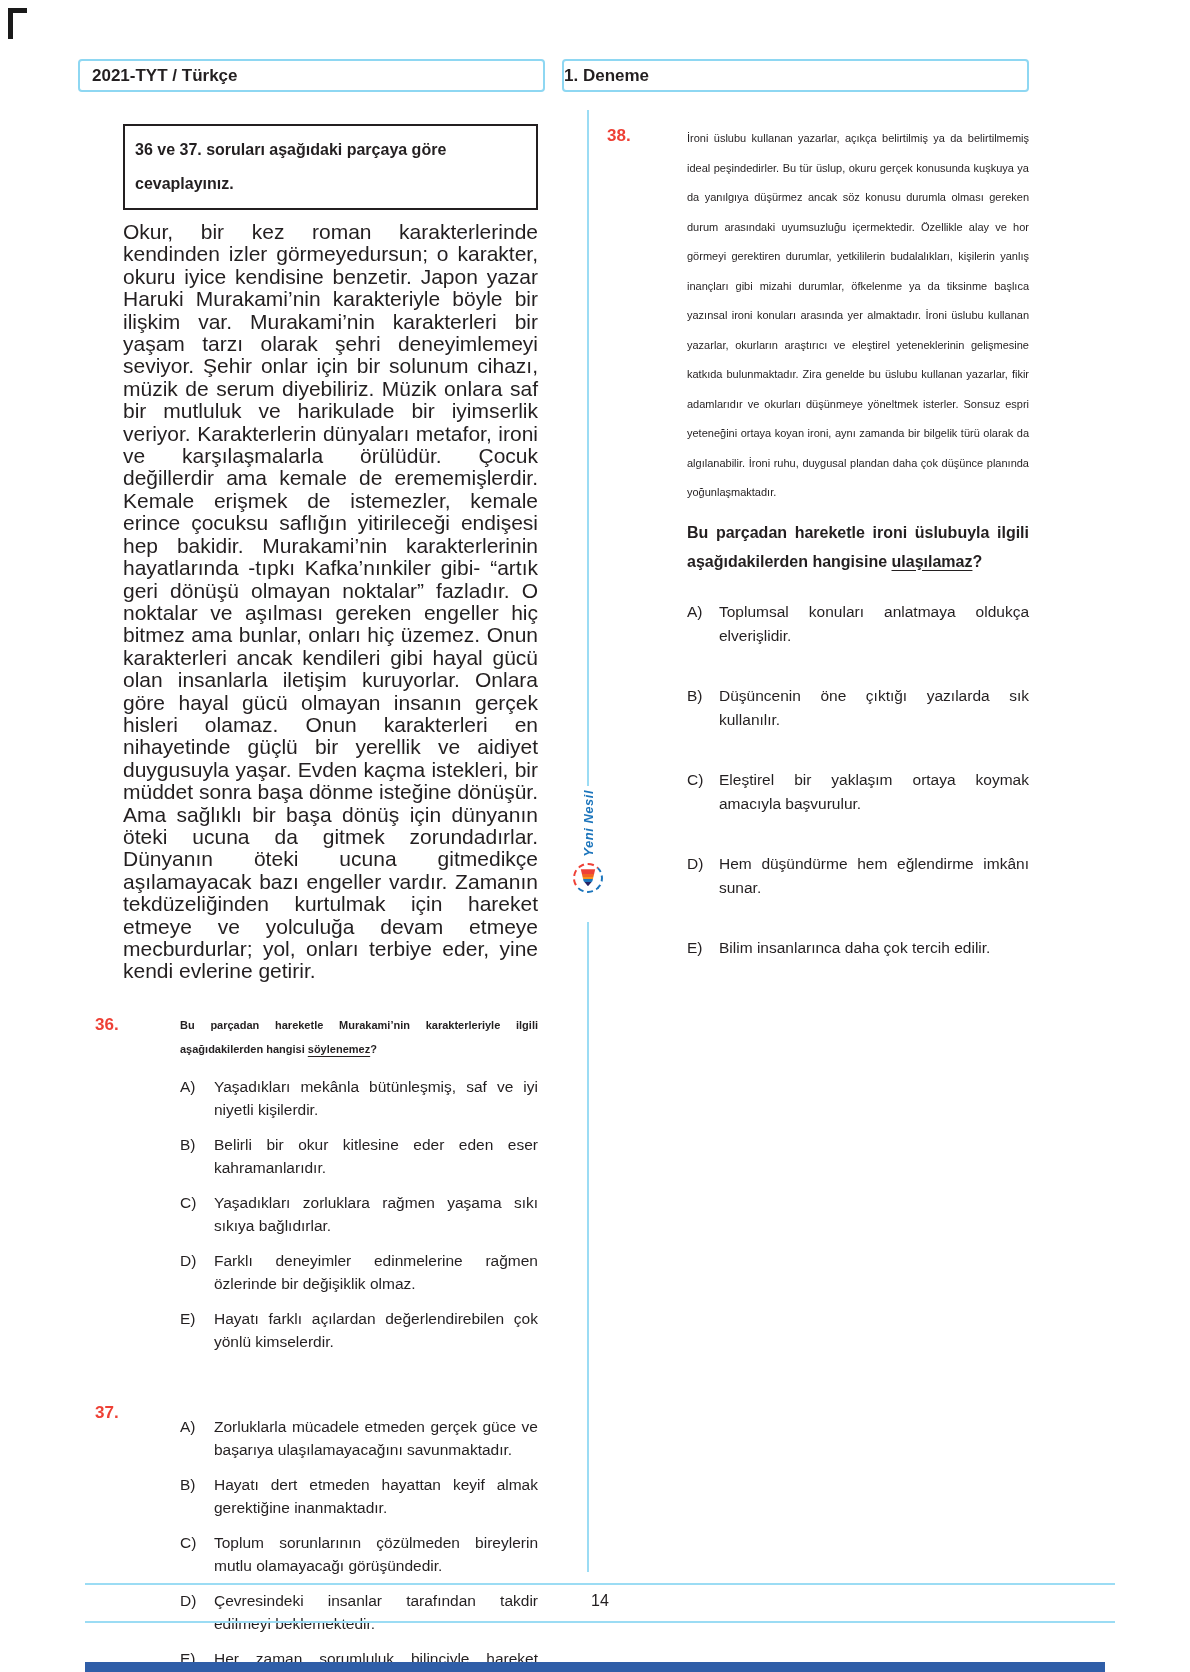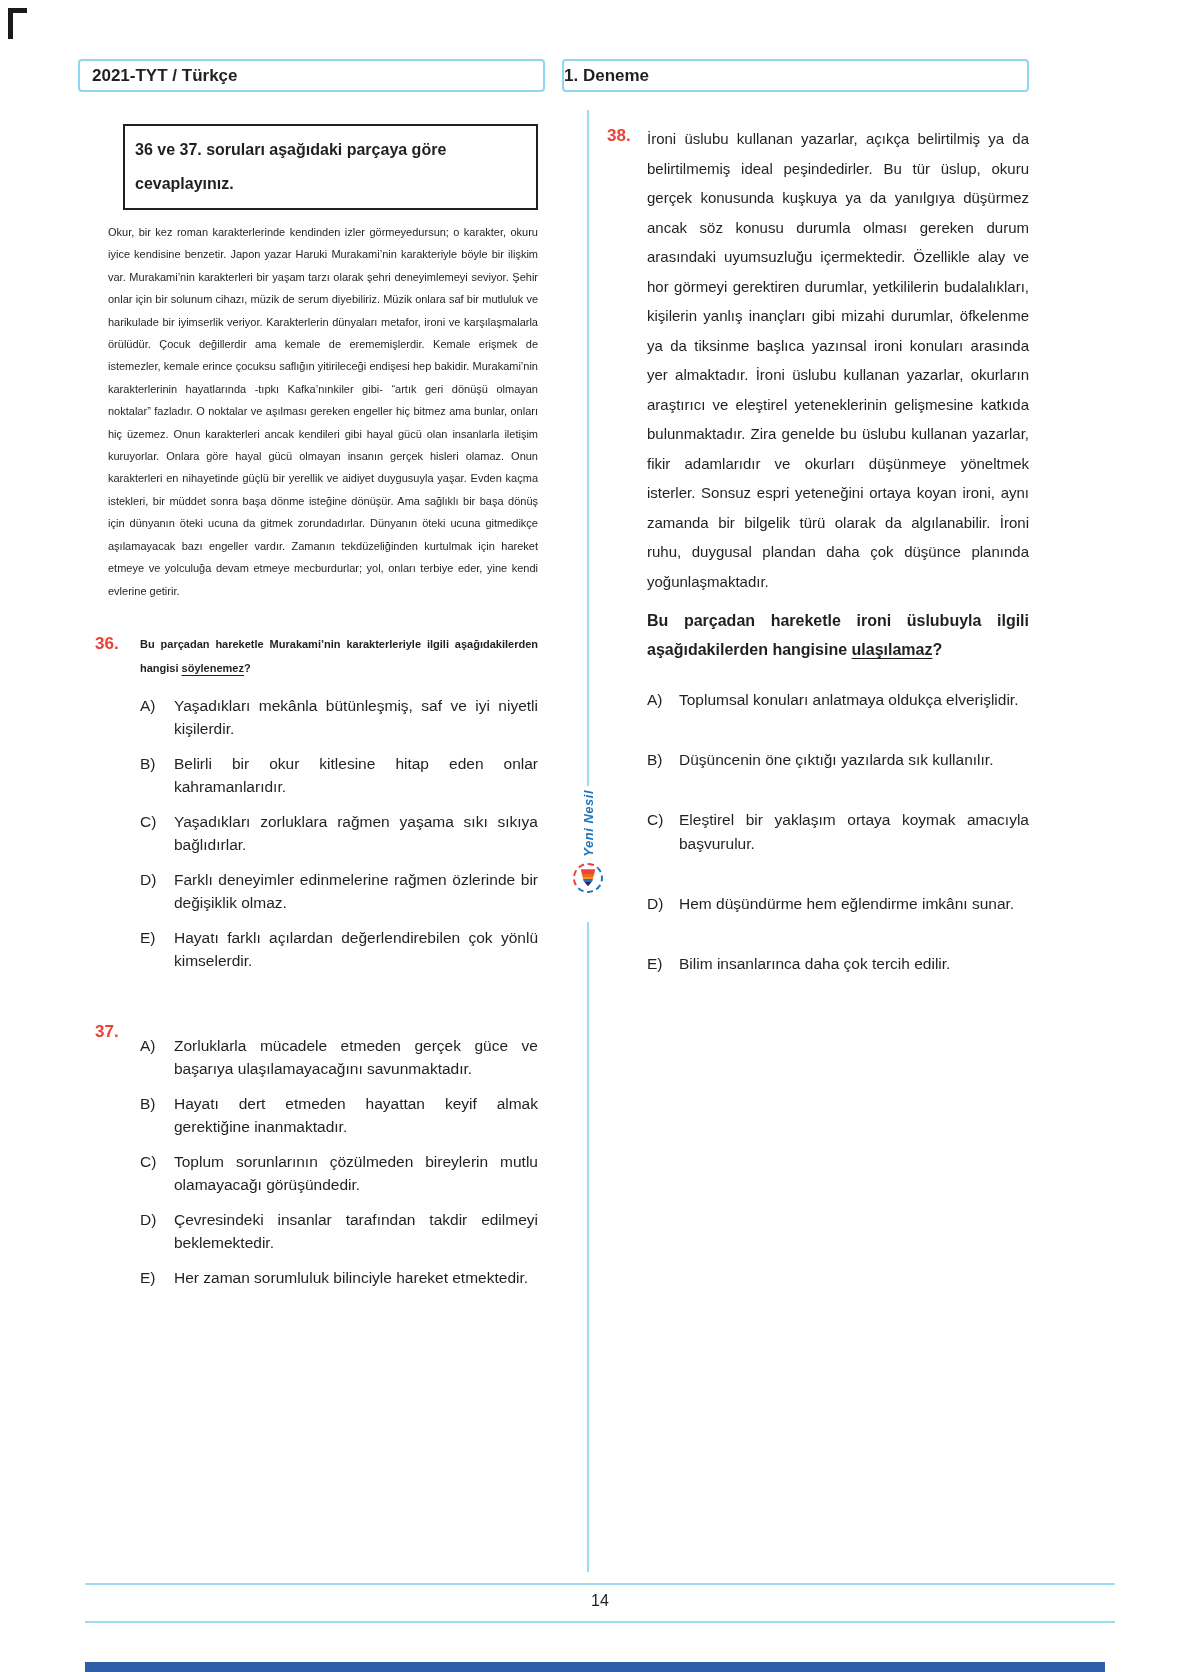--- a/index.html
+++ b/index.html
@@ -26,36 +26,36 @@
   .logo-icon{margin-top:6px;width:26px;height:26px;border:2px dashed;border-radius:50%;
     border-color:#ef4136 #1c75bc #1c75bc #ef4136;display:flex;align-items:center;justify-content:center;}
   .logo-icon-inner{width:16px;height:17px;
     background:linear-gradient(180deg,#ef4136 0 30%,#f26522 30% 45%,#f7941d 45% 60%,#1c75bc 60% 78%,#262262 78% 100%);
     clip-path:polygon(5% 0,95% 0,78% 70%,50% 100%,22% 70%);}
   
   .col-left{position:absolute;left:95px;top:124px;width:443px;}
   .col-right{position:absolute;left:607px;top:124px;width:422px;}
   .instruction-box{margin-left:28px;border:2px solid #231f20;padding:7px 10px;
     font-weight:bold;font-size:16px;line-height:34px;text-align:left;}
-  .passage{margin-left:13px;margin-top:11px;font-size:11px;line-height:22.4px;text-align:justify;}
+  .passage{margin-left:28px;margin-top:11px;font-size:21px;line-height:22.4px;text-align:justify;}
   
-  .question{display:flex;align-items:flex-start;}
+  .question{display:flex;align-items:flex-start;gap:40px;}
   .q36{margin-top:30px;}
   .q37{margin-top:36px;}
   .q-number{width:45px;flex-shrink:0;font-weight:bold;font-size:17px;color:#ee4035;line-height:24px;}
   .col-right .q-number{width:40px;}
   .q-body{flex:1;min-width:0;}
   .q-stem{font-weight:bold;font-size:11px;line-height:24px;text-align:justify;}
   .u{text-decoration:underline;text-underline-offset:3px;}
   .options{margin-top:14px;}
   .option{display:flex;margin-bottom:12px;font-size:15.5px;line-height:23px;}
   .opt-letter{width:34px;flex-shrink:0;}
   .opt-text{flex:1;text-align:justify;}
   
-  .q38-passage{font-size:15px;line-height:29.5px;text-align:justify;}
+  .q38-passage{font-size:11px;line-height:29.5px;text-align:justify;}
   .q38-stem{margin-top:10px;font-weight:bold;font-size:16px;line-height:29px;text-align:justify;}
   .col-right .options{margin-top:24px;}
   .col-right .option{margin-bottom:36px;line-height:24px;}
   .col-right .opt-letter{width:32px;}
   
   .footer-line{position:absolute;left:85px;width:1030px;height:2px;background:#9bdcf4;}
   .footer-line-top{top:1583px;}
   .footer-line-bottom{top:1621px;}
   .footer-page-number{position:absolute;left:85px;top:1592px;width:1030px;text-align:center;font-size:16px;}
   .footer-note{position:absolute;left:85px;top:1592px;width:1012px;text-align:right;font-size:16px;}
@@ -98,21 +98,21 @@
         <div class="q-stem">
           <span>Bu parçadan hareketle Murakami’nin karakterleriyle ilgili aşağıdakilerden hangisi </span><span class="u">söylenemez</span><span>?</span>
         </div>
         <div class="options">
           <div class="option">
             <span class="opt-letter">A)</span>
             <span class="opt-text">Yaşadıkları mekânla bütünleşmiş, saf ve iyi niyetli kişilerdir.</span>
           </div>
           <div class="option">
             <span class="opt-letter">B)</span>
-            <span class="opt-text">Belirli bir okur kitlesine hitap eden onlar kahramanlarıdır.</span>
+            <span class="opt-text">Belirli bir okur kitlesine eder eden eser kahramanlarıdır.</span>
           </div>
           <div class="option">
             <span class="opt-letter">C)</span>
             <span class="opt-text">Yaşadıkları zorluklara rağmen yaşama sıkı sıkıya bağlıdırlar.</span>
           </div>
           <div class="option">
             <span class="opt-letter">D)</span>
             <span class="opt-text">Farklı deneyimler edinmelerine rağmen özlerinde bir değişiklik olmaz.</span>
           </div>
           <div class="option">

